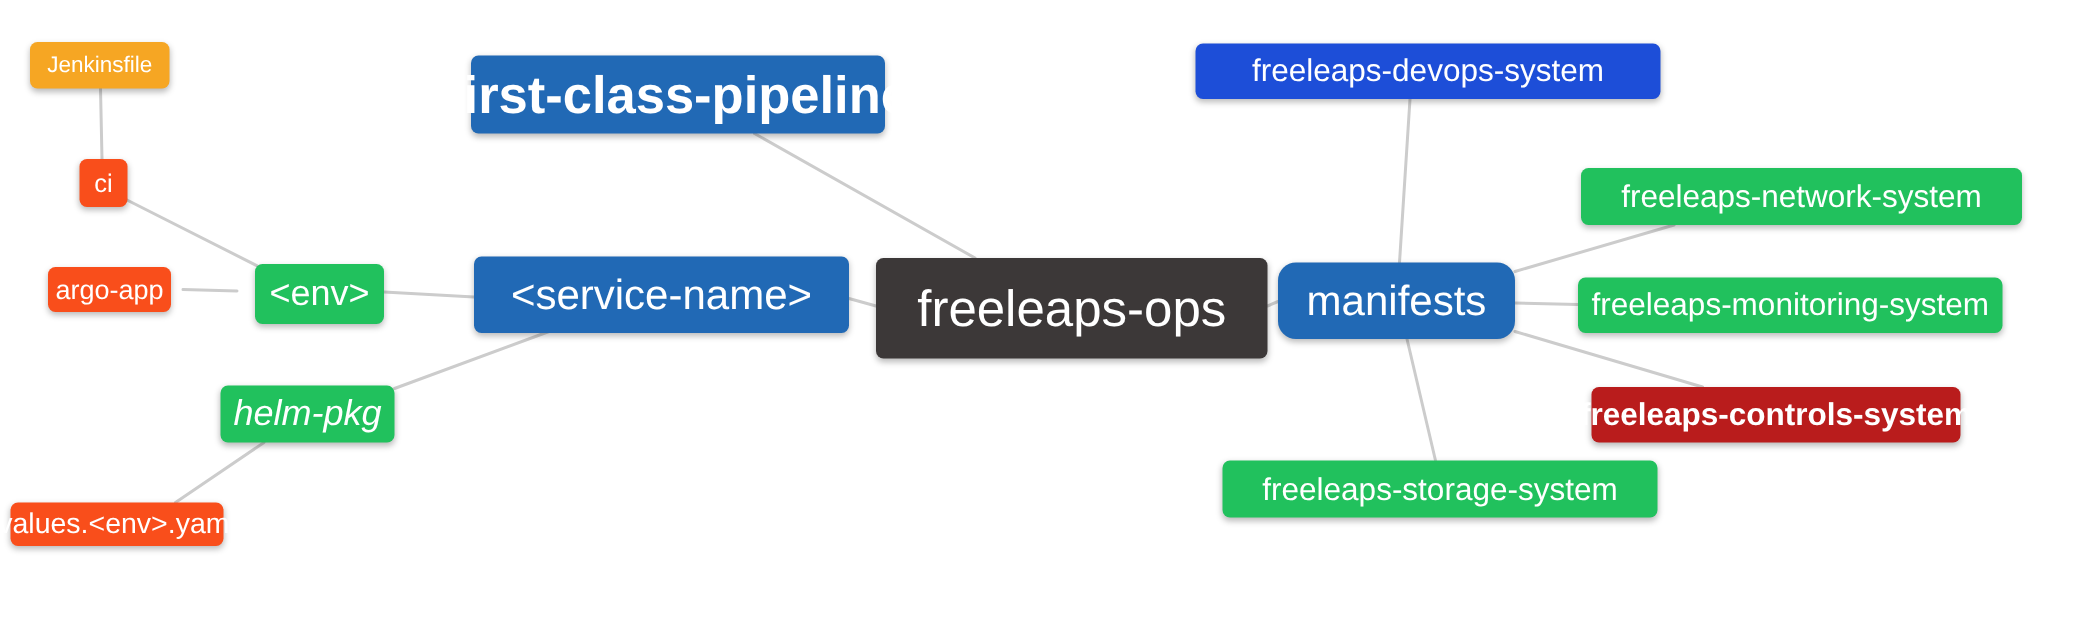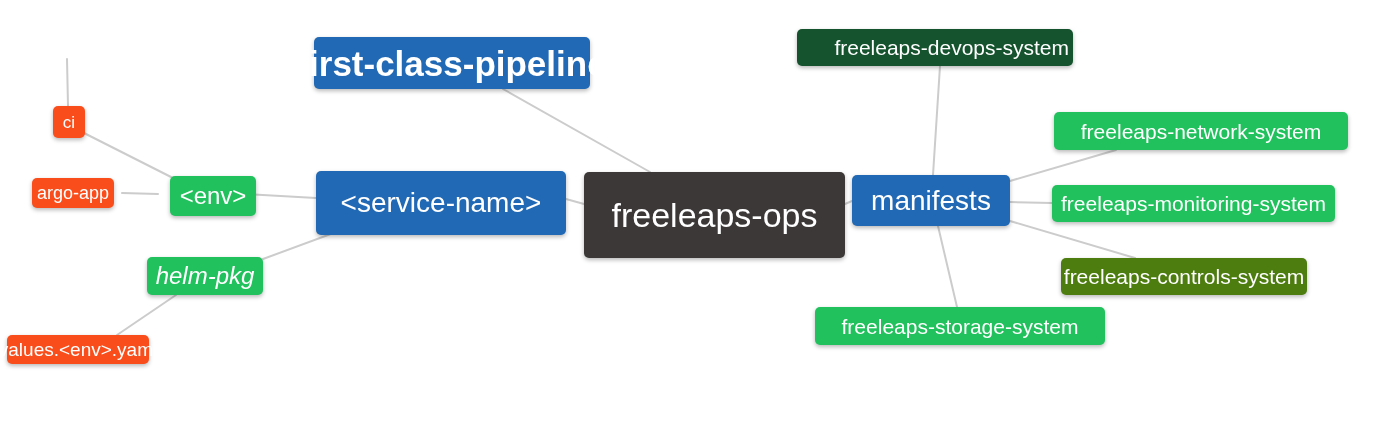--- a/index.html
+++ b/index.html
@@ -63,56 +63,59 @@
       <line x1="503" y1="89" x2="650" y2="172" stroke="#cccccc" stroke-width="2" stroke-linecap="round"></line>
       <line x1="566" y1="199" x2="584" y2="204" stroke="#cccccc" stroke-width="2" stroke-linecap="round"></line>
       <line x1="845" y1="204" x2="852" y2="201" stroke="#cccccc" stroke-width="2" stroke-linecap="round"></line>
       <line x1="933" y1="175" x2="940" y2="66" stroke="#cccccc" stroke-width="2" stroke-linecap="round"></line>
       <line x1="1010" y1="181" x2="1116" y2="150" stroke="#cccccc" stroke-width="2" stroke-linecap="round"></line>
       <line x1="1010" y1="202" x2="1052" y2="203" stroke="#cccccc" stroke-width="2" stroke-linecap="round"></line>
       <line x1="1010" y1="221" x2="1135" y2="258" stroke="#cccccc" stroke-width="2" stroke-linecap="round"></line>
       <line x1="938" y1="226" x2="957" y2="307" stroke="#cccccc" stroke-width="2" stroke-linecap="round"></line>
     </svg>
   <div class="node-layer">
+      <div class="node" style="left: 20px; top: 28px; width: 93px; height: 31px; background: rgb(246, 166, 35); font-size: 15px;">
+        <span>Jenkinsfile</span>
+      </div>
       <div class="node" style="left: 53px; top: 106px; width: 32px; height: 32px; background: rgb(249, 78, 27); font-size: 17px;">
         <span>ci</span>
       </div>
       <div class="node" style="left: 32px; top: 178px; width: 82px; height: 30px; background: rgb(249, 78, 27); font-size: 18px;">
         <span>argo-app</span>
       </div>
       <div class="node" style="left: 158px; top: 176px; width: 86px; height: 40px; background: rgb(33, 193, 93); font-size: 24px; margin-left: 12px;">
         <span>&lt;env&gt;</span>
       </div>
       <div class="node" style="left: 147px; top: 257px; width: 116px; height: 38px; background: rgb(33, 193, 93); font-size: 24px; font-style: italic;">
         <span>helm-pkg</span>
       </div>
       <div class="node" style="left: 7px; top: 335px; width: 142px; height: 29px; background: rgb(249, 78, 27); font-size: 19px;">
         <span>values.&lt;env&gt;.yaml</span>
       </div>
       <div class="node" style="left: 314px; top: 37px; width: 276px; height: 52px; background: rgb(33, 105, 181); font-size: 35px; font-weight: bold;">
         <span>first-class-pipeline</span>
       </div>
-      <div class="node" style="left: 316px; top: 171px; width: 250px; height: 64px; background: rgb(33, 105, 181); font-size: 28px;">
+      <div class="node" style="left: 316px; top: 171px; width: 250px; height: 51px; background: rgb(33, 105, 181); font-size: 28px;">
         <span>&lt;service-name&gt;</span>
       </div>
-      <div class="node" style="left: 584px; top: 172px; width: 261px; height: 86px; background: rgb(60, 56, 56); font-size: 34px;">
+      <div class="node" style="left: 584px; top: 172px; width: 261px; height: 67px; background: rgb(60, 56, 56); font-size: 34px;">
         <span>freeleaps-ops</span>
       </div>
-      <div class="node" style="left: 852px; top: 175px; width: 158px; height: 51px; background: rgb(33, 105, 181); font-size: 28px;">
+      <div class="node" style="left: 852px; top: 175px; width: 158px; height: 51px; background: rgb(33, 105, 181); font-size: 28px; border-radius: 12px;">
         <span>manifests</span>
       </div>
-      <div class="node" style="left: 797px; top: 29px; width: 276px; height: 37px; background: #14532d; font-size: 21px; justify-content: flex-end;">
+      <div class="node" style="left: 797px; top: 29px; width: 310px; height: 37px; background: #1d4ed8; font-size: 21px;">
         <span>freeleaps-devops-system</span>
       </div>
       <div class="node" style="left: 1054px; top: 112px; width: 294px; height: 38px; background: rgb(33, 193, 93); font-size: 21px; justify-content: center;">
         <span>freeleaps-network-system</span>
       </div>
       <div class="node" style="left: 1052px; top: 185px; width: 283px; height: 37px; background: rgb(33, 193, 93); font-size: 21px; text-align: center;">
         <span>freeleaps-monitoring-system</span>
       </div>
-      <div class="node" style="left: 1061px; top: 258px; width: 246px; height: 37px; background: #4d7c0f; font-size: 21px;">
+      <div class="node" style="left: 1061px; top: 258px; width: 246px; height: 37px; background: #b91c1c; font-size: 21px; font-weight: bold;">
         <span>freeleaps-controls-system</span>
       </div>
       <div class="node" style="left: 815px; top: 307px; width: 290px; height: 38px; background: rgb(33, 193, 93); font-size: 21px;">
         <span>freeleaps-storage-system</span>
       </div>
     </div>
 </div>
 
 </body></html>

